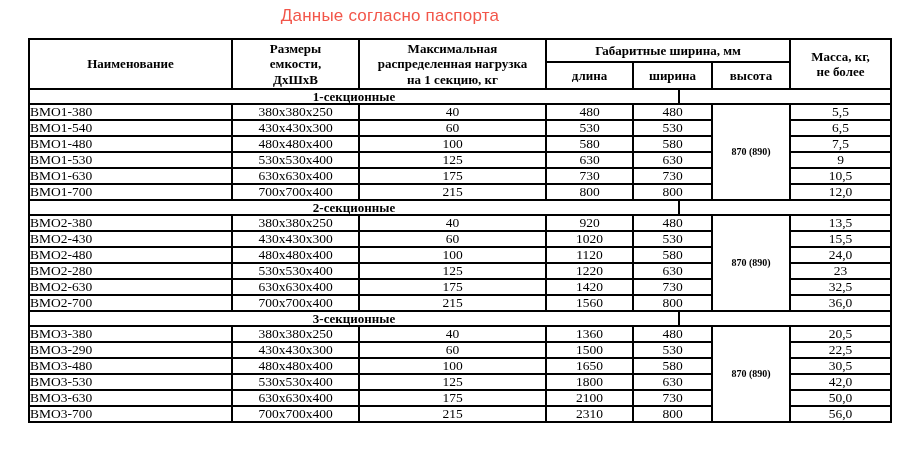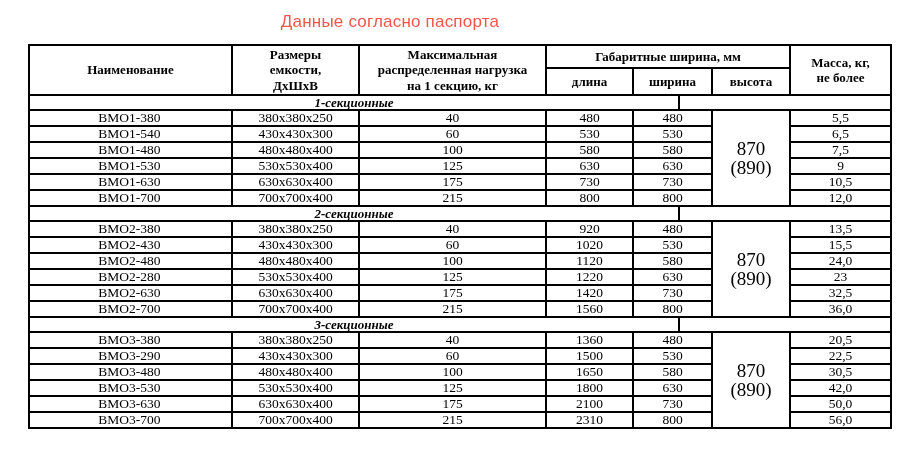--- a/index.html
+++ b/index.html
@@ -6,21 +6,21 @@
     margin: 0;
     padding: 0;
     background: #ffffff;
     width: 900px;
     height: 476px;
     overflow: hidden;
     font-family: "Liberation Serif", serif;
     color: #000000;
   }
   .page-title {
-    margin: 12px 0 0 0;
+    margin: 6px 0 0 0;
     width: 780px;
     text-align: center;
     font-family: "Liberation Sans", sans-serif;
     font-size: 17px;
     font-weight: 400;
     letter-spacing: 0.2px;
   }
   table.spec {
     border-collapse: collapse;
     table-layout: fixed;
@@ -43,32 +43,32 @@
   }
   td {
     font-size: 13.5px;
     text-align: center;
     vertical-align: middle;
     line-height: 1;
     padding: 0 2px;
   }
   tr.header-top { height: 22px; }
   tr.header-sub { height: 26px; }
-  tr.section-row { height: 13px; font-style: italic; }
+  tr.section-row { height: 13px; }
   tr.section-row td {
     font-weight: bold;
     font-size: 13px;
     padding: 0;
   }
   tr.data-row { height: 16px; }
   td.name-cell {
-    text-align: center;
+    text-align: left;
     padding-left: 0;
   }
-  td.height-cell { font-size: 19px; }
+  td.height-cell { font-size: 10px; font-weight: bold; }
 </style>
 </head>
 <body>
 
 <div class="page-title" style="color: rgb(242, 86, 74);">Данные согласно паспорта</div>
 
 <table class="spec">
   <colgroup>
     <col style="width:203px">
     <col style="width:127px">

